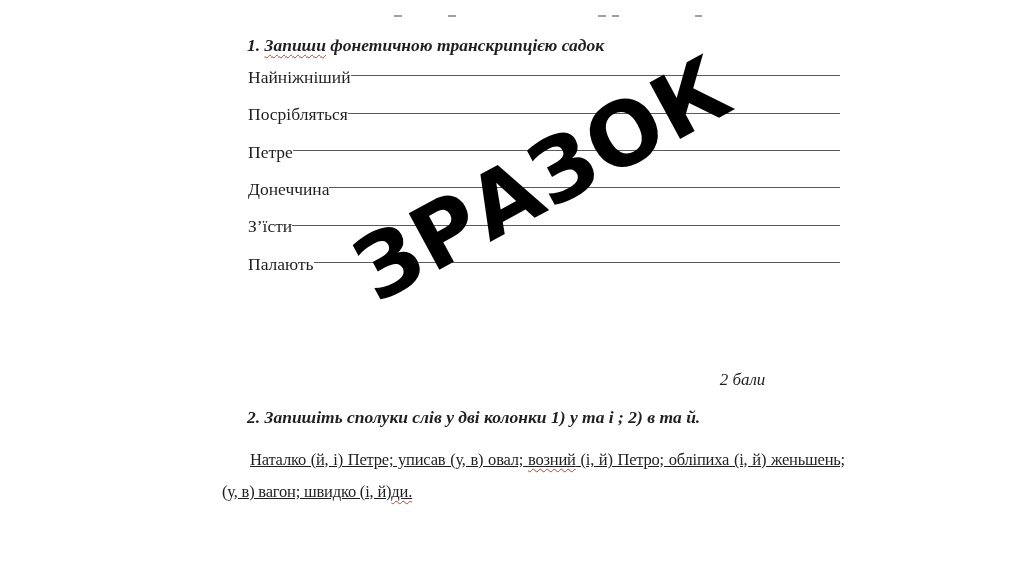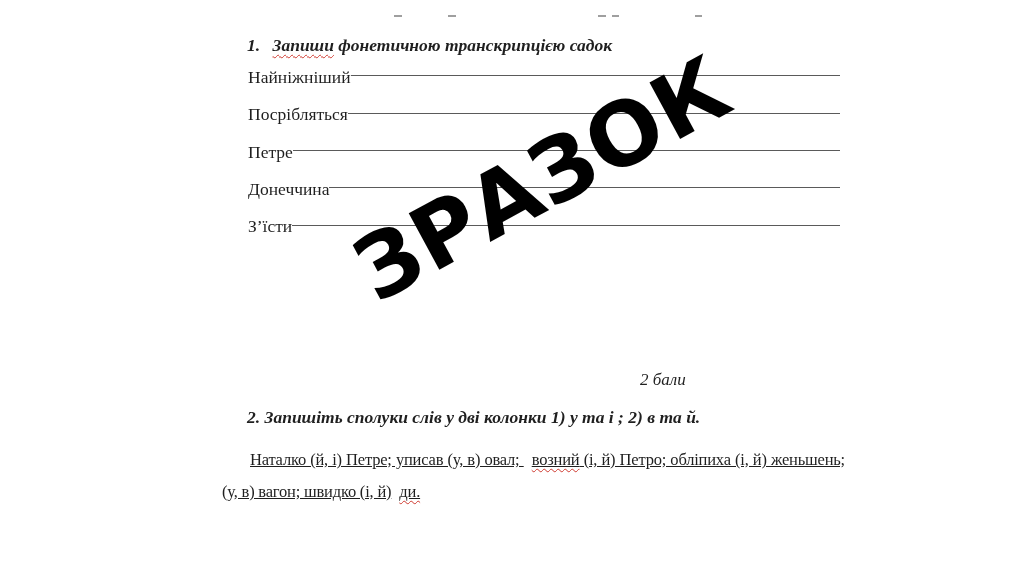--- a/index.html
+++ b/index.html
@@ -18,31 +18,30 @@
   }
   .t1 { top:35px; }
   .t2 { top:407px; }
 
   .misspell {
     text-decoration-line:underline;
     text-decoration-style:wavy;
     text-decoration-color:#cf3a30;
     text-decoration-thickness:1px;
     text-underline-offset:3px;
-    margin-left:8px;
   }
 
   .rows { position:absolute; left:248px; top:59px; width:592px; }
   .fill-row { display:flex; align-items:center; height:37.3px; }
   .fill-row .label { font-size:17.5px; line-height:1.1; white-space:nowrap; }
   .fill-row .rule { flex:1 1 auto; border-bottom:1px solid #5a5a5a; margin-bottom:3.5px; }
 
   .points {
     position:absolute; left:640px; top:370px; width:205px;
-    text-align:left; font-style:italic; font-size:17px;
+    text-align:center; font-style:italic; font-size:17px;
   }
 
   .para { position:absolute; left:222px; top:444px; width:623px; font-size:16.5px; letter-spacing:-0.2px; }
   .para .line { line-height:31.7px;text-decoration:underline; }
   .para .just { text-align:justify; text-align-last:justify; }
   .para .first { text-indent:28px; }
 
   .watermark {
     position:absolute; left:383px; top:228px; z-index:5;
     font-family:"DejaVu Sans", sans-serif; font-weight:bold;
@@ -80,20 +79,24 @@
         <span class="rule"></span>
     </div>
     <div class="fill-row">
       <span class="label">Донеччина</span>
         <span class="rule"></span>
     </div>
     <div class="fill-row">
       <span class="label">З’їсти</span>
         <span class="rule"></span>
     </div>
+    <div class="fill-row">
+      <span class="label">Палають</span>
+        <span class="rule"></span>
+    </div>
   </div>
 
   <div class="points">2 бали</div>
 
   <div class="title t2"><span>2.</span> <span>Запишіть сполуки слів у дві колонки 1) у та і ; 2) в та й.</span></div>
 
   <div class="para">
     <div class="line just first"><span>Наталко (й, і) Петре; уписав (у, в) овал; </span><span class="misspell">возний</span><span> (і, й) Петро; обліпиха (і, й) женьшень;</span></div>
     <div class="line"><span>(у, в) вагон; швидко (і, й)</span><span class="misspell">ди.</span></div>
   </div>

